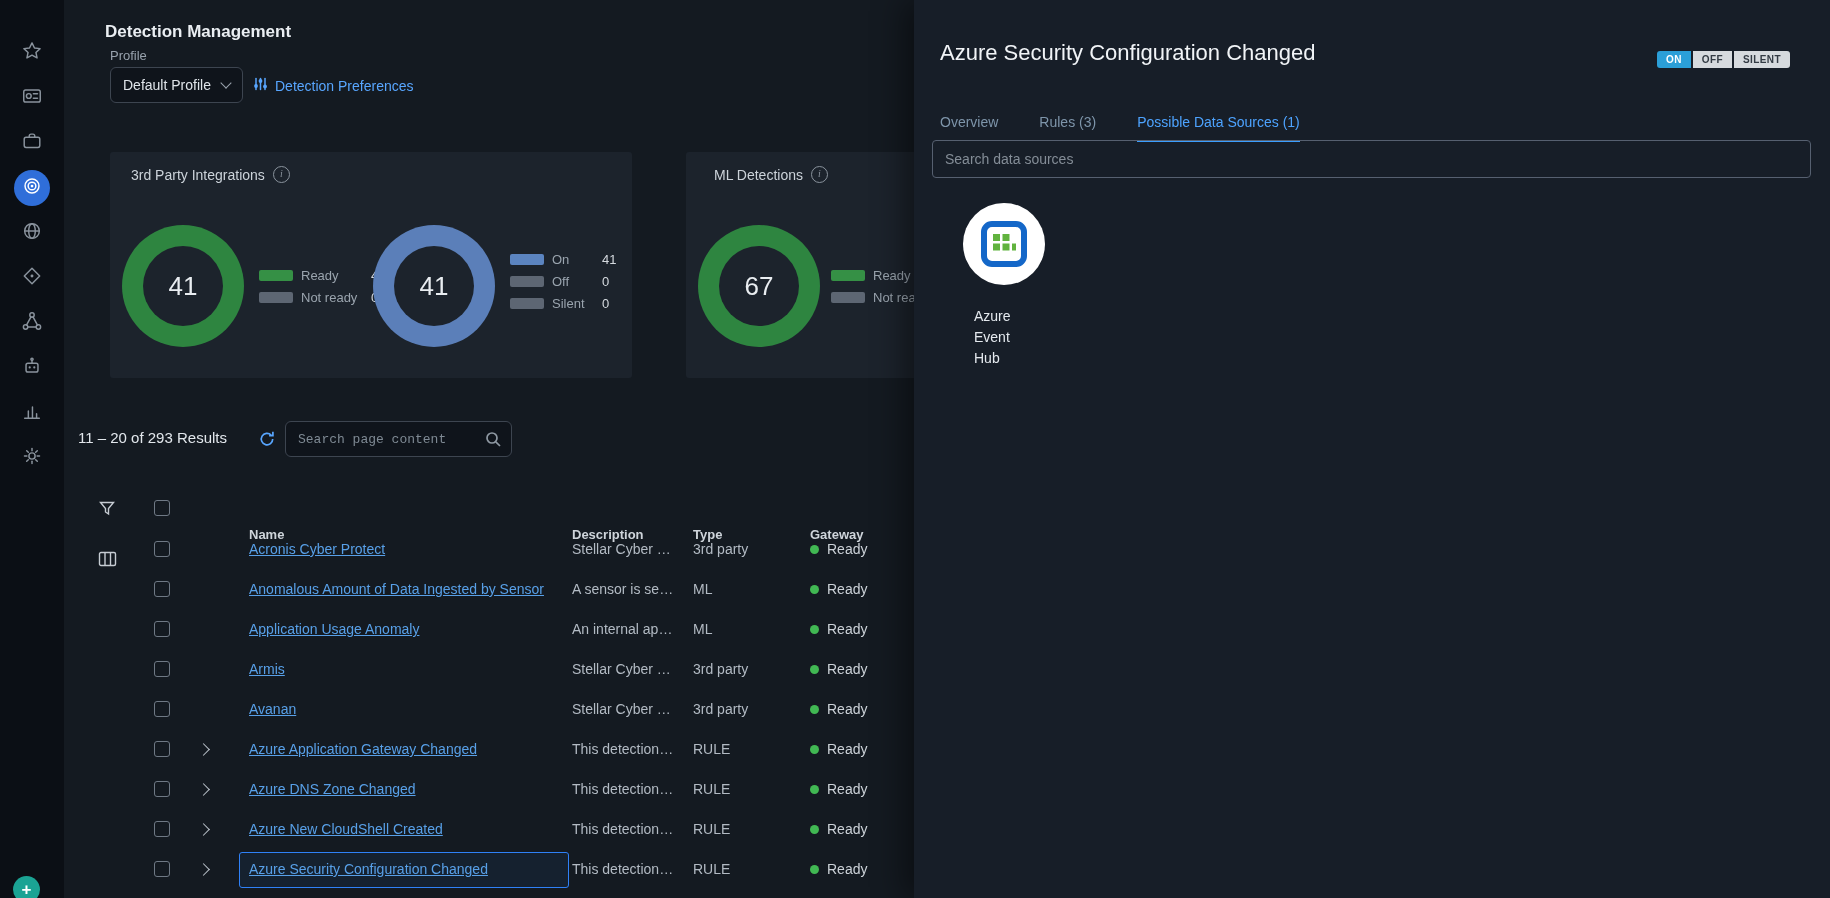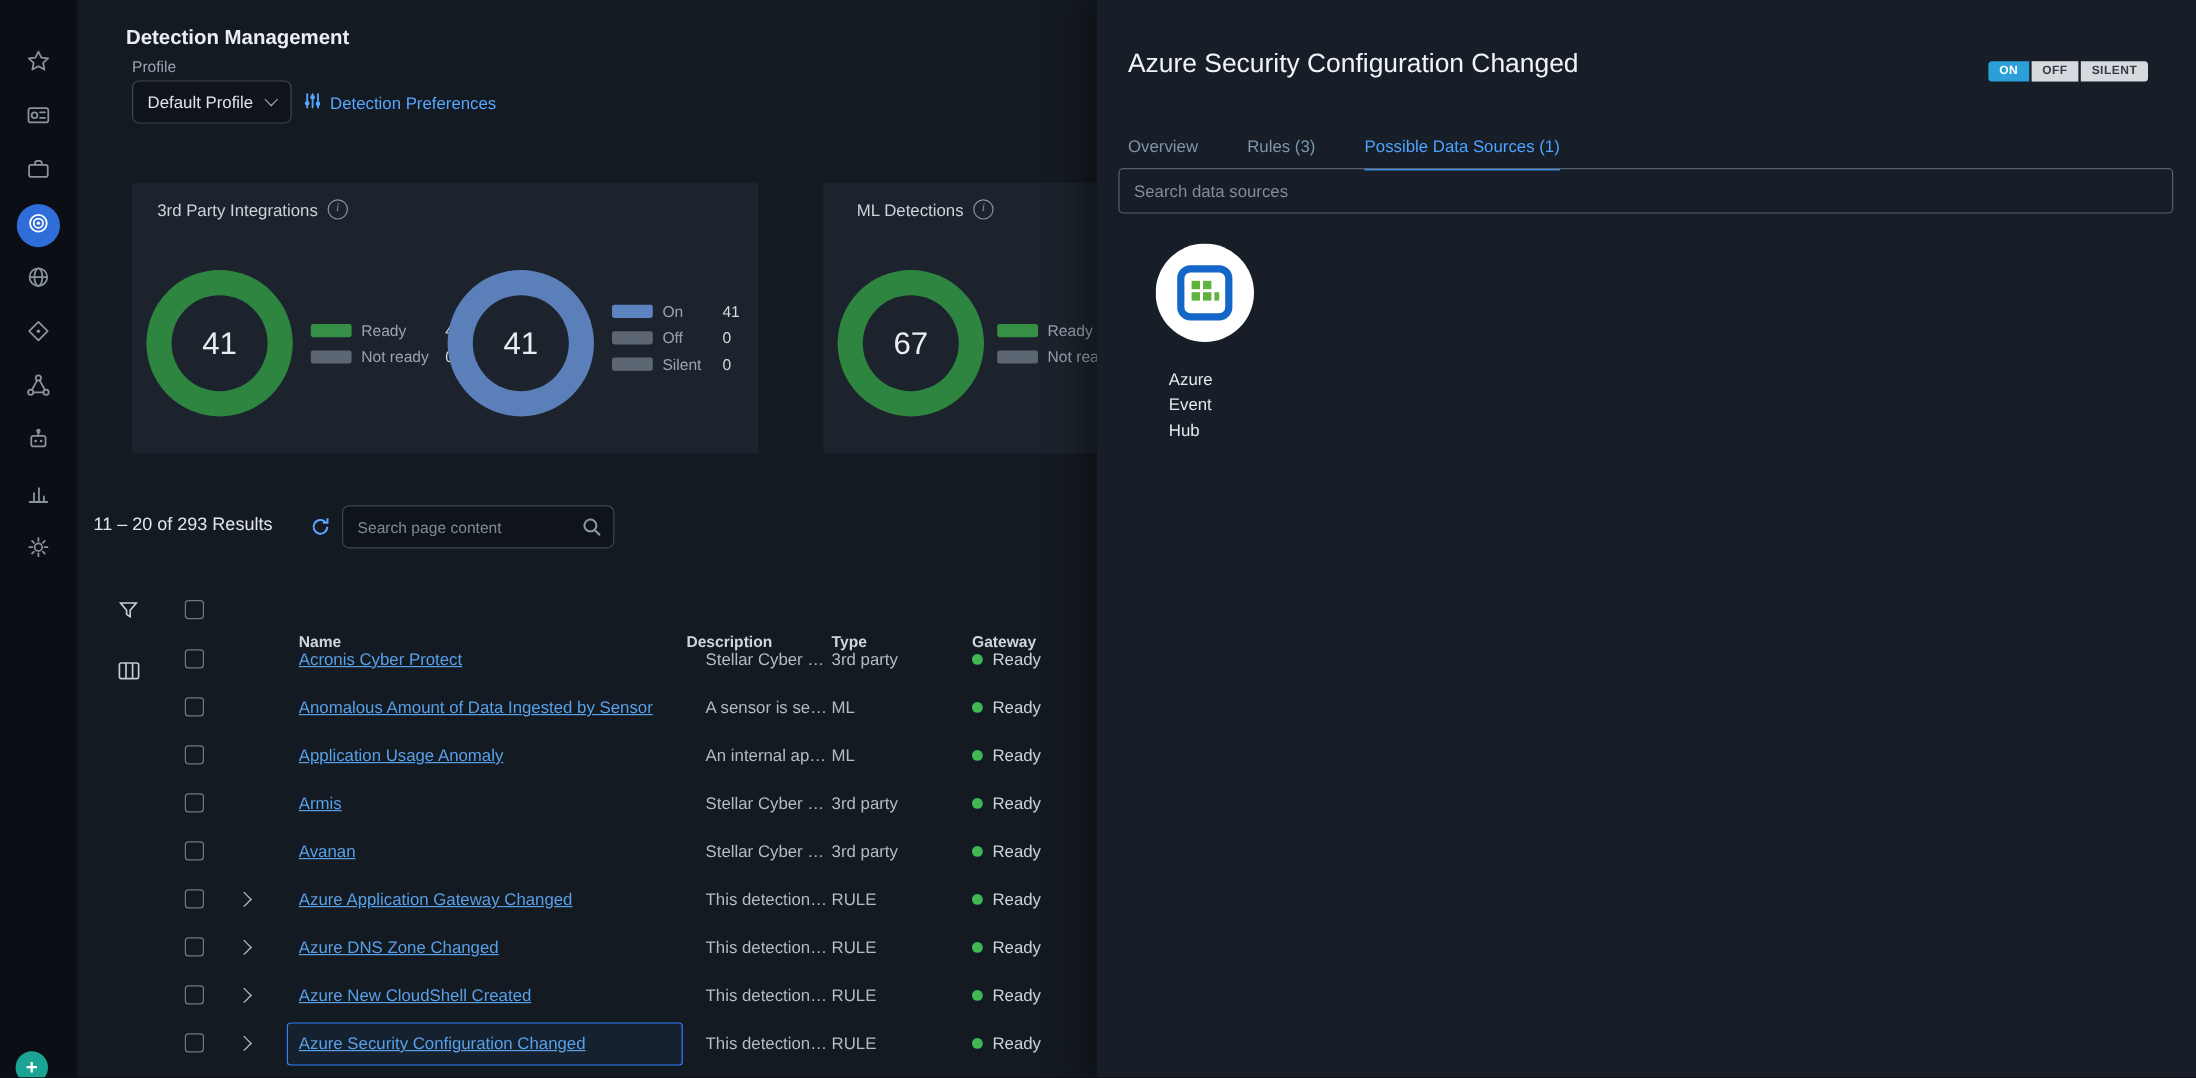--- a/index.html
+++ b/index.html
@@ -53,21 +53,21 @@
   .legend.w1 .l-label{min-width:62px;}
   .legend.w2 .l-label{min-width:42px;}
   .d1{left:12px;top:73px;}  .lg1{left:149px;top:116px;}
   .d2{left:263px;top:73px;} .lg2{left:400px;top:100px;}
   .d3{left:12px;top:73px;}  .lg3{left:145px;top:116px;}
 
   
   .results-text{position:absolute;left:78px;top:429px;font-size:15px;color:#e2e7ec;}
   .refresh{position:absolute;left:258px;top:430px;cursor:pointer;}
   .searchbox{position:absolute;left:285px;top:421px;width:227px;height:36px;box-sizing:border-box;
-             background:#0f141b;border:1px solid #3d4550;border-radius:6px;}
+             background:#0f141b;border:1px solid #3d4550;border-radius:6px;font-family:Liberation Mono, monospace;}
   .searchbox input{position:absolute;inset:0;background:transparent;border:none;outline:none;color:#dfe4e9;
                    font-size:13px;padding:0 34px 0 12px;font-family:inherit;width:100%;box-sizing:border-box;}
   .searchbox input::placeholder{color:#7f8a94;}
   .searchbox .mag{position:absolute;right:9px;top:9px;}
 
   
   .filter-icon{position:absolute;left:98px;top:500px;cursor:pointer;}
   .cols-icon{position:absolute;left:98px;top:551px;cursor:pointer;}
   .cb{position:absolute;left:154px;width:16px;height:16px;border:1.5px solid #6f7985;border-radius:3px;
       box-sizing:border-box;cursor:pointer;background:transparent;}
@@ -75,21 +75,21 @@
   .thead .cb{top:4px;}
   .th{position:absolute;top:3px;font-size:13px;font-weight:700;color:#cfd5db;margin-top:28px;}
   .th.name{left:249px;}.th.desc{left:572px;text-align:right;}.th.type{left:693px;}.th.status{left:810px;}
   .rows{position:absolute;left:0;top:529px;width:914px;}
   .trow{position:relative;height:40px;}
   .trow .cb{top:12px;}
   .chev{position:absolute;left:199px;top:16px;width:8px;height:8px;border:solid #bcc4cc;
         border-width:0 1.6px 1.6px 0;transform:rotate(-45deg);cursor:pointer;}
   .cell{position:absolute;top:0;height:40px;display:flex;align-items:center;font-size:14px;white-space:nowrap;}
   .cell.name{left:249px;color:#58a0e8;text-decoration:underline;cursor:pointer;z-index:2;}
-  .cell.desc{left:572px;color:#b3bbc4;margin-left:16px;}
+  .cell.desc{left:572px;color:#b3bbc4;}
   .cell.type{left:693px;color:#b3bbc4;}
   .cell.status{left:810px;color:#ccd2d8;gap:8px;}
   .dot{width:9px;height:9px;border-radius:50%;background:#41b853;flex:0 0 auto;}
   .sel-box{position:absolute;left:239px;top:3px;width:328px;height:34px;border:1px solid #2f81f7;
            border-radius:3px;background:rgba(47,129,247,.07);z-index:1;}
 
   
   .panel{position:absolute;left:914px;top:0;width:916px;height:898px;background:#171e28;z-index:20;
          box-shadow:-10px 0 30px rgba(0,0,0,.45);}
   .panel-title{position:absolute;left:26px;top:22px;font-size:22px;font-weight:500;color:#f1f4f7;}

